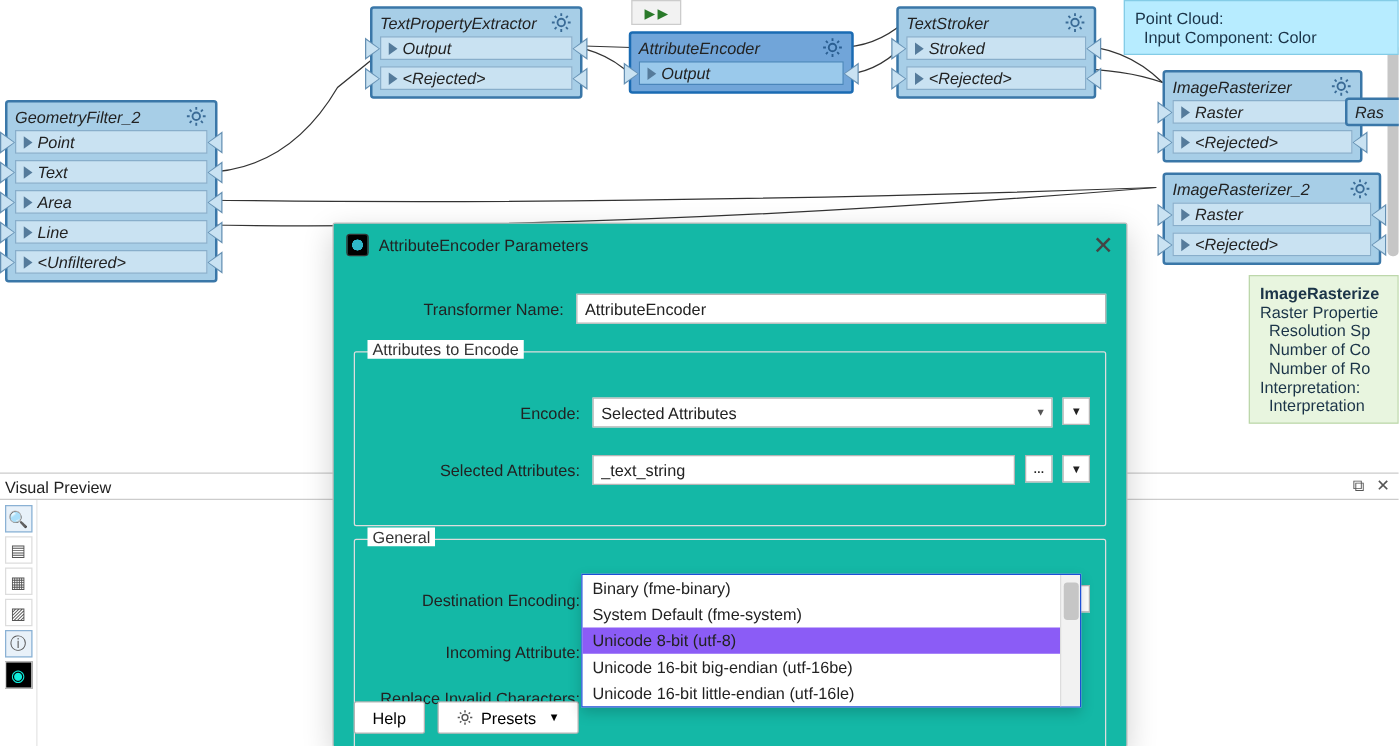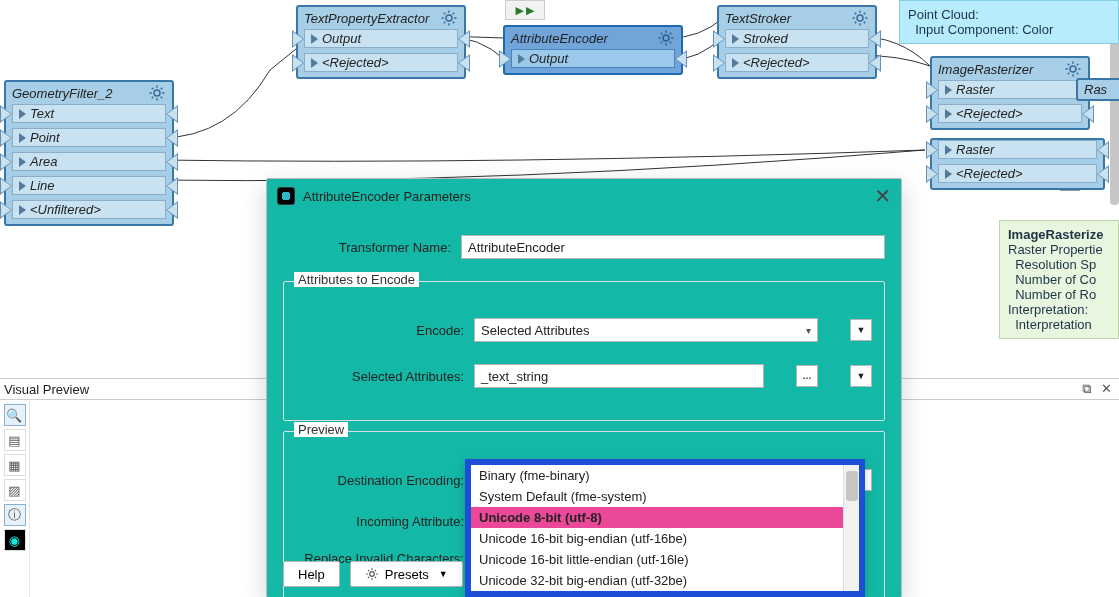--- a/index.html
+++ b/index.html
@@ -40,32 +40,32 @@
 
 
 .dialog { position: absolute; left: 266px; top: 178px; width: 636px; height: 420px; background: #14b8a6; border: 1px solid #bbb; border-radius: 2px; box-shadow: 0 8px 24px rgba(0,0,0,.18); overflow: hidden; }
 .dlg-tb { height: 34px; display: flex; align-items: center; padding: 0 10px; }
 .dlg-ico { width: 18px; height: 18px; border-radius: 3px; background: radial-gradient(circle at center,#2fb6c8 38%,#167787 39%,#000 40%); border: 1px solid #333; margin-right: 8px; }
 .dlg-close { margin-left: auto; font-size: 20px; color: #444; cursor: pointer; }
 .dlg-body { padding: 0 16px 12px 16px; }
 .row { display: flex; align-items: center; margin: 22px 0; }
 .row label { width: 178px; text-align: right; padding-right: 10px; color: #222; }
 .row .field { flex: 1; height: 24px; border: 1px solid #b5b5b5; background: #fff; padding: 3px 6px; display: flex; align-items: center; }
-.combo { display: flex; align-items: center; flex: 1; gap: 24px; }
+.combo { display: flex; flex: 1; }
 .combo .cb { flex: 1; height: 24px; border: 1px solid #b5b5b5; background: #fff; display: flex; align-items: center; padding: 0 6px; position: relative; }
 .combo .cb.hl { background: #cfe6fa; border-color: #7ab0df; }
 .combo .cb .chev { margin-left: auto; color: #555; font-size: 10px; }
 .menu-btn { width: 22px; height: 22px; border: 1px solid #b5b5b5; margin-left: 8px; display: flex; align-items: center; justify-content: center; background: #fff; font-size: 9px; }
 .fieldset { border: 1px solid #ddd; border-radius: 2px; padding: 14px 12px 10px 12px; margin-top: 10px; position: relative; }
 .fieldset .legend { position: absolute; top: -10px; left: 10px; background: #fff; padding: 0 4px; color: #333; }
 
 
-.dd { position: absolute; left: 465px; top: 459px; width: 400px; border: 6px solid #1d4ed8; background: #fff; z-index: 500; box-shadow: 0 4px 10px rgba(0,0,0,.18); }
+.dd { position: absolute; left: 465px; top: 459px; width: 400px; border: 1px solid #1d4ed8; background: #fff; z-index: 500; box-shadow: 0 4px 10px rgba(0,0,0,.18); }
 .dd-item { padding: 3px 8px; }
-.dd-item.hover { background: #ec4899; font-weight: bold; }
+.dd-item.hover { background: #8b5cf6; }
 .dd-scroll { position: absolute; right: 0; top: 0; width: 16px; height: 100%; background: #f2f2f2; border-left: 1px solid #ddd; }
 .dd-scroll .thumb { position: absolute; top: 6px; left: 2px; width: 12px; height: 30px; background: #c6c6c6; border-radius: 3px; }
 
 .btn { height: 26px; padding: 0 14px; border: 1px solid #b5b5b5; background: #fff; border-radius: 2px; display: inline-flex; align-items: center; gap: 6px; }
 .dlg-footer { position: absolute; left: 16px; right: 16px; bottom: 10px; display: flex; gap: 10px; }
 .gear-ico { width: 14px; height: 14px; display: inline-block; }
 .gear-ico svg { width: 14px; height: 14px; }
 
 
 .gear svg { width: 18px; height: 18px; display: block; }
@@ -102,32 +102,32 @@
       <span>GeometryFilter_2</span>
       <span class="gear">
         <svg viewBox="0 0 24 24">
           <path fill="none" stroke="#3a6b96" stroke-width="2" d="M12 8a4 4 0 1 0 0 8 4 4 0 0 0 0-8zm7 4h3m-20 0h3m7-7V2m0 20v-3m5-12 2-2M5 19l2-2m10 0 2 2M5 5l2 2"></path>
         </svg>
       </span>
     </div>
   <div class="port">
       <span class="port-tri-l"></span>
       <span class="play"></span>
+      <span>Point</span>
+      <span class="port-tri-r"></span>
+    </div>
+  <div class="port">
+      <span class="port-tri-l"></span>
+      <span class="play"></span>
       <span>Text</span>
       <span class="port-tri-r"></span>
     </div>
   <div class="port">
       <span class="port-tri-l"></span>
       <span class="play"></span>
-      <span>Point</span>
-      <span class="port-tri-r"></span>
-    </div>
-  <div class="port">
-      <span class="port-tri-l"></span>
-      <span class="play"></span>
       <span>Area</span>
       <span class="port-tri-r"></span>
     </div>
   <div class="port">
       <span class="port-tri-l"></span>
       <span class="play"></span>
       <span>Line</span>
       <span class="port-tri-r"></span>
     </div>
   <div class="port">
@@ -218,20 +218,28 @@
     </div>
   <div class="port">
       <span class="port-tri-l"></span>
       <span class="play"></span>
       <span>&lt;Rejected&gt;</span>
       <span class="port-tri-r"></span>
     </div>
 </div>
 
 <div class="node" style="left:930px; top:138px; width:175px">
+  <div class="node-title">
+      <span>ImageRasterizer_2</span>
+      <span class="gear">
+        <svg viewBox="0 0 24 24">
+          <path fill="none" stroke="#3a6b96" stroke-width="2" d="M12 8a4 4 0 1 0 0 8 4 4 0 0 0 0-8zm7 4h3m-20 0h3m7-7V2m0 20v-3m5-12 2-2M5 19l2-2m10 0 2 2M5 5l2 2"></path>
+        </svg>
+      </span>
+    </div>
   <div class="port">
       <span class="port-tri-l"></span>
       <span class="play"></span>
       <span>Raster</span>
       <span class="port-tri-r"></span>
     </div>
   <div class="port">
       <span class="port-tri-l"></span>
       <span class="play"></span>
       <span>&lt;Rejected&gt;</span>
@@ -308,21 +316,21 @@
           <div class="field" style="height:24px">
               <span>_text_string</span>
             </div>
           <div class="menu-btn" style="font-weight:bold">…</div>
           <div class="menu-btn">▼</div>
         </div>
       </div>
     </div>
 
     <div class="fieldset">
-      <span class="legend">Preview</span>
+      <span class="legend">General</span>
       <div class="row">
         <label>Destination Encoding:</label>
         <div class="combo">
           <div class="cb hl">
               <span>System Default (fme-system)</span>
               <span class="chev">▾</span>
             </div>
           <div class="menu-btn">▼</div>
         </div>
       </div>
@@ -348,17 +356,16 @@
     </button>
   </div>
 </div>
 
 <div class="dd">
   <div class="dd-item">Binary (fme-binary)</div>
   <div class="dd-item">System Default (fme-system)</div>
   <div class="dd-item hover">Unicode 8-bit (utf-8)</div>
   <div class="dd-item">Unicode 16-bit big-endian (utf-16be)</div>
   <div class="dd-item">Unicode 16-bit little-endian (utf-16le)</div>
-  <div class="dd-item">Unicode 32-bit big-endian (utf-32be)</div>
   <div class="dd-scroll">
       <div class="thumb"></div>
     </div>
 </div>
 
 </body></html>

